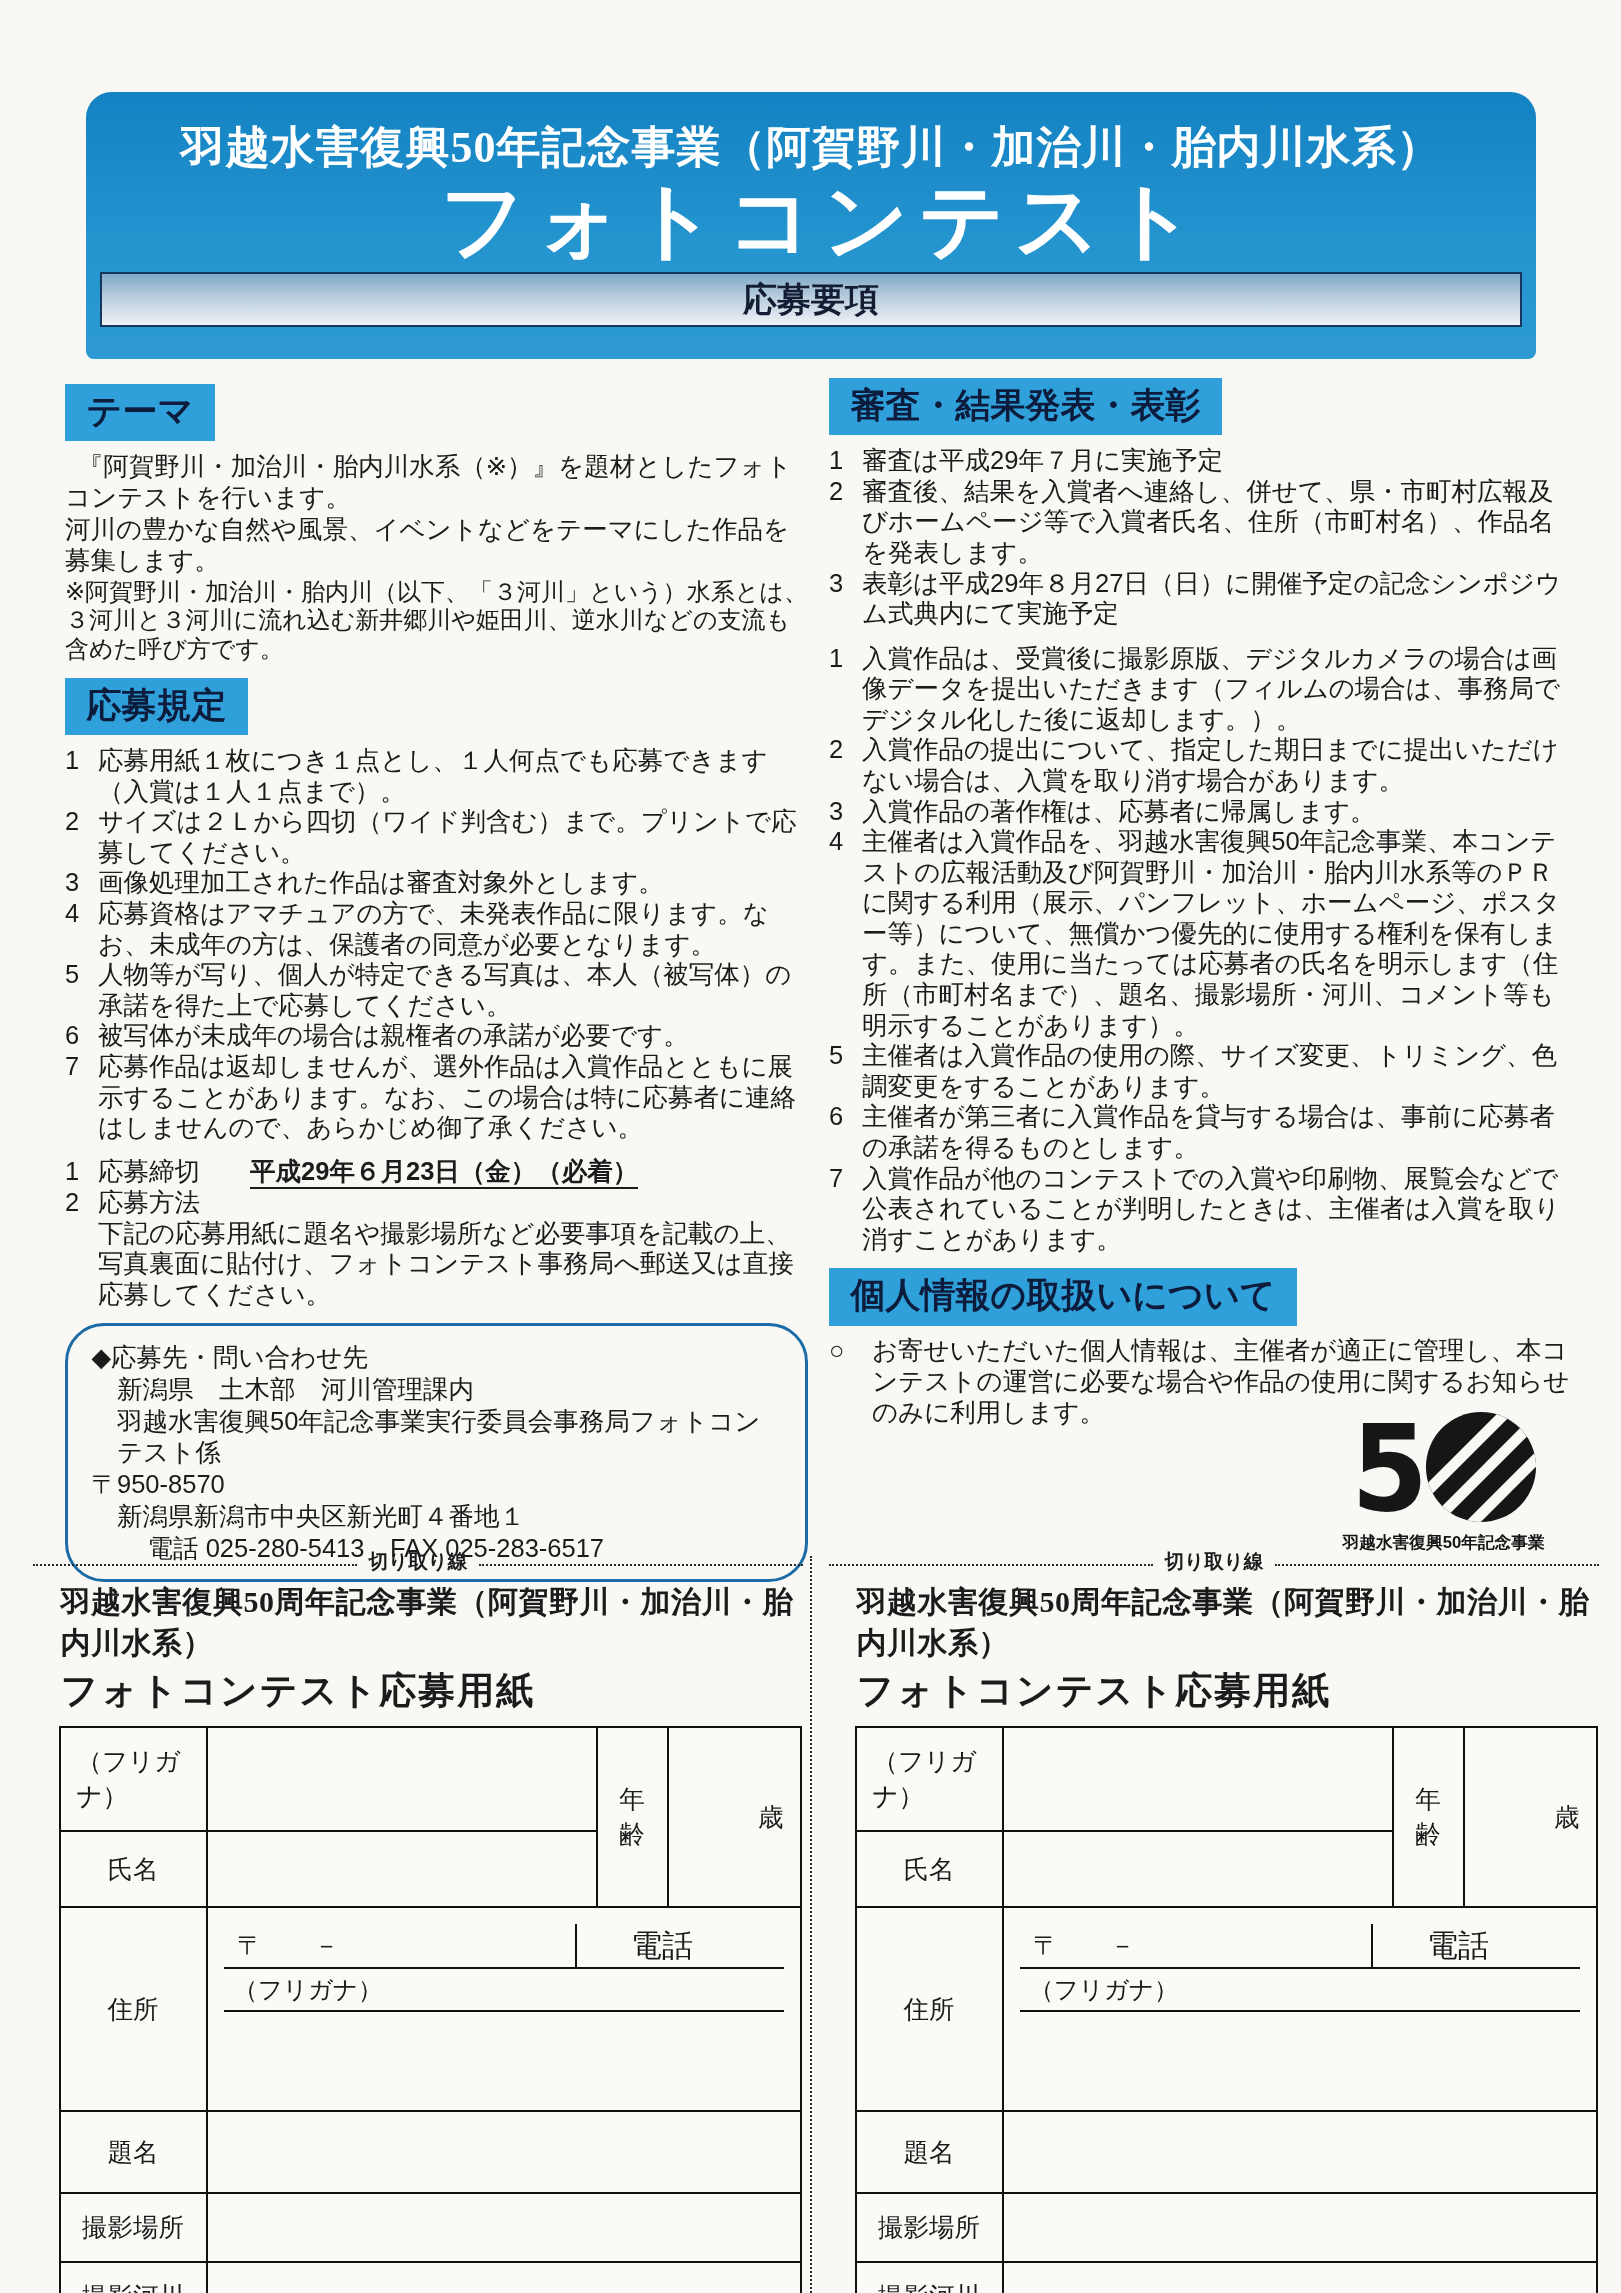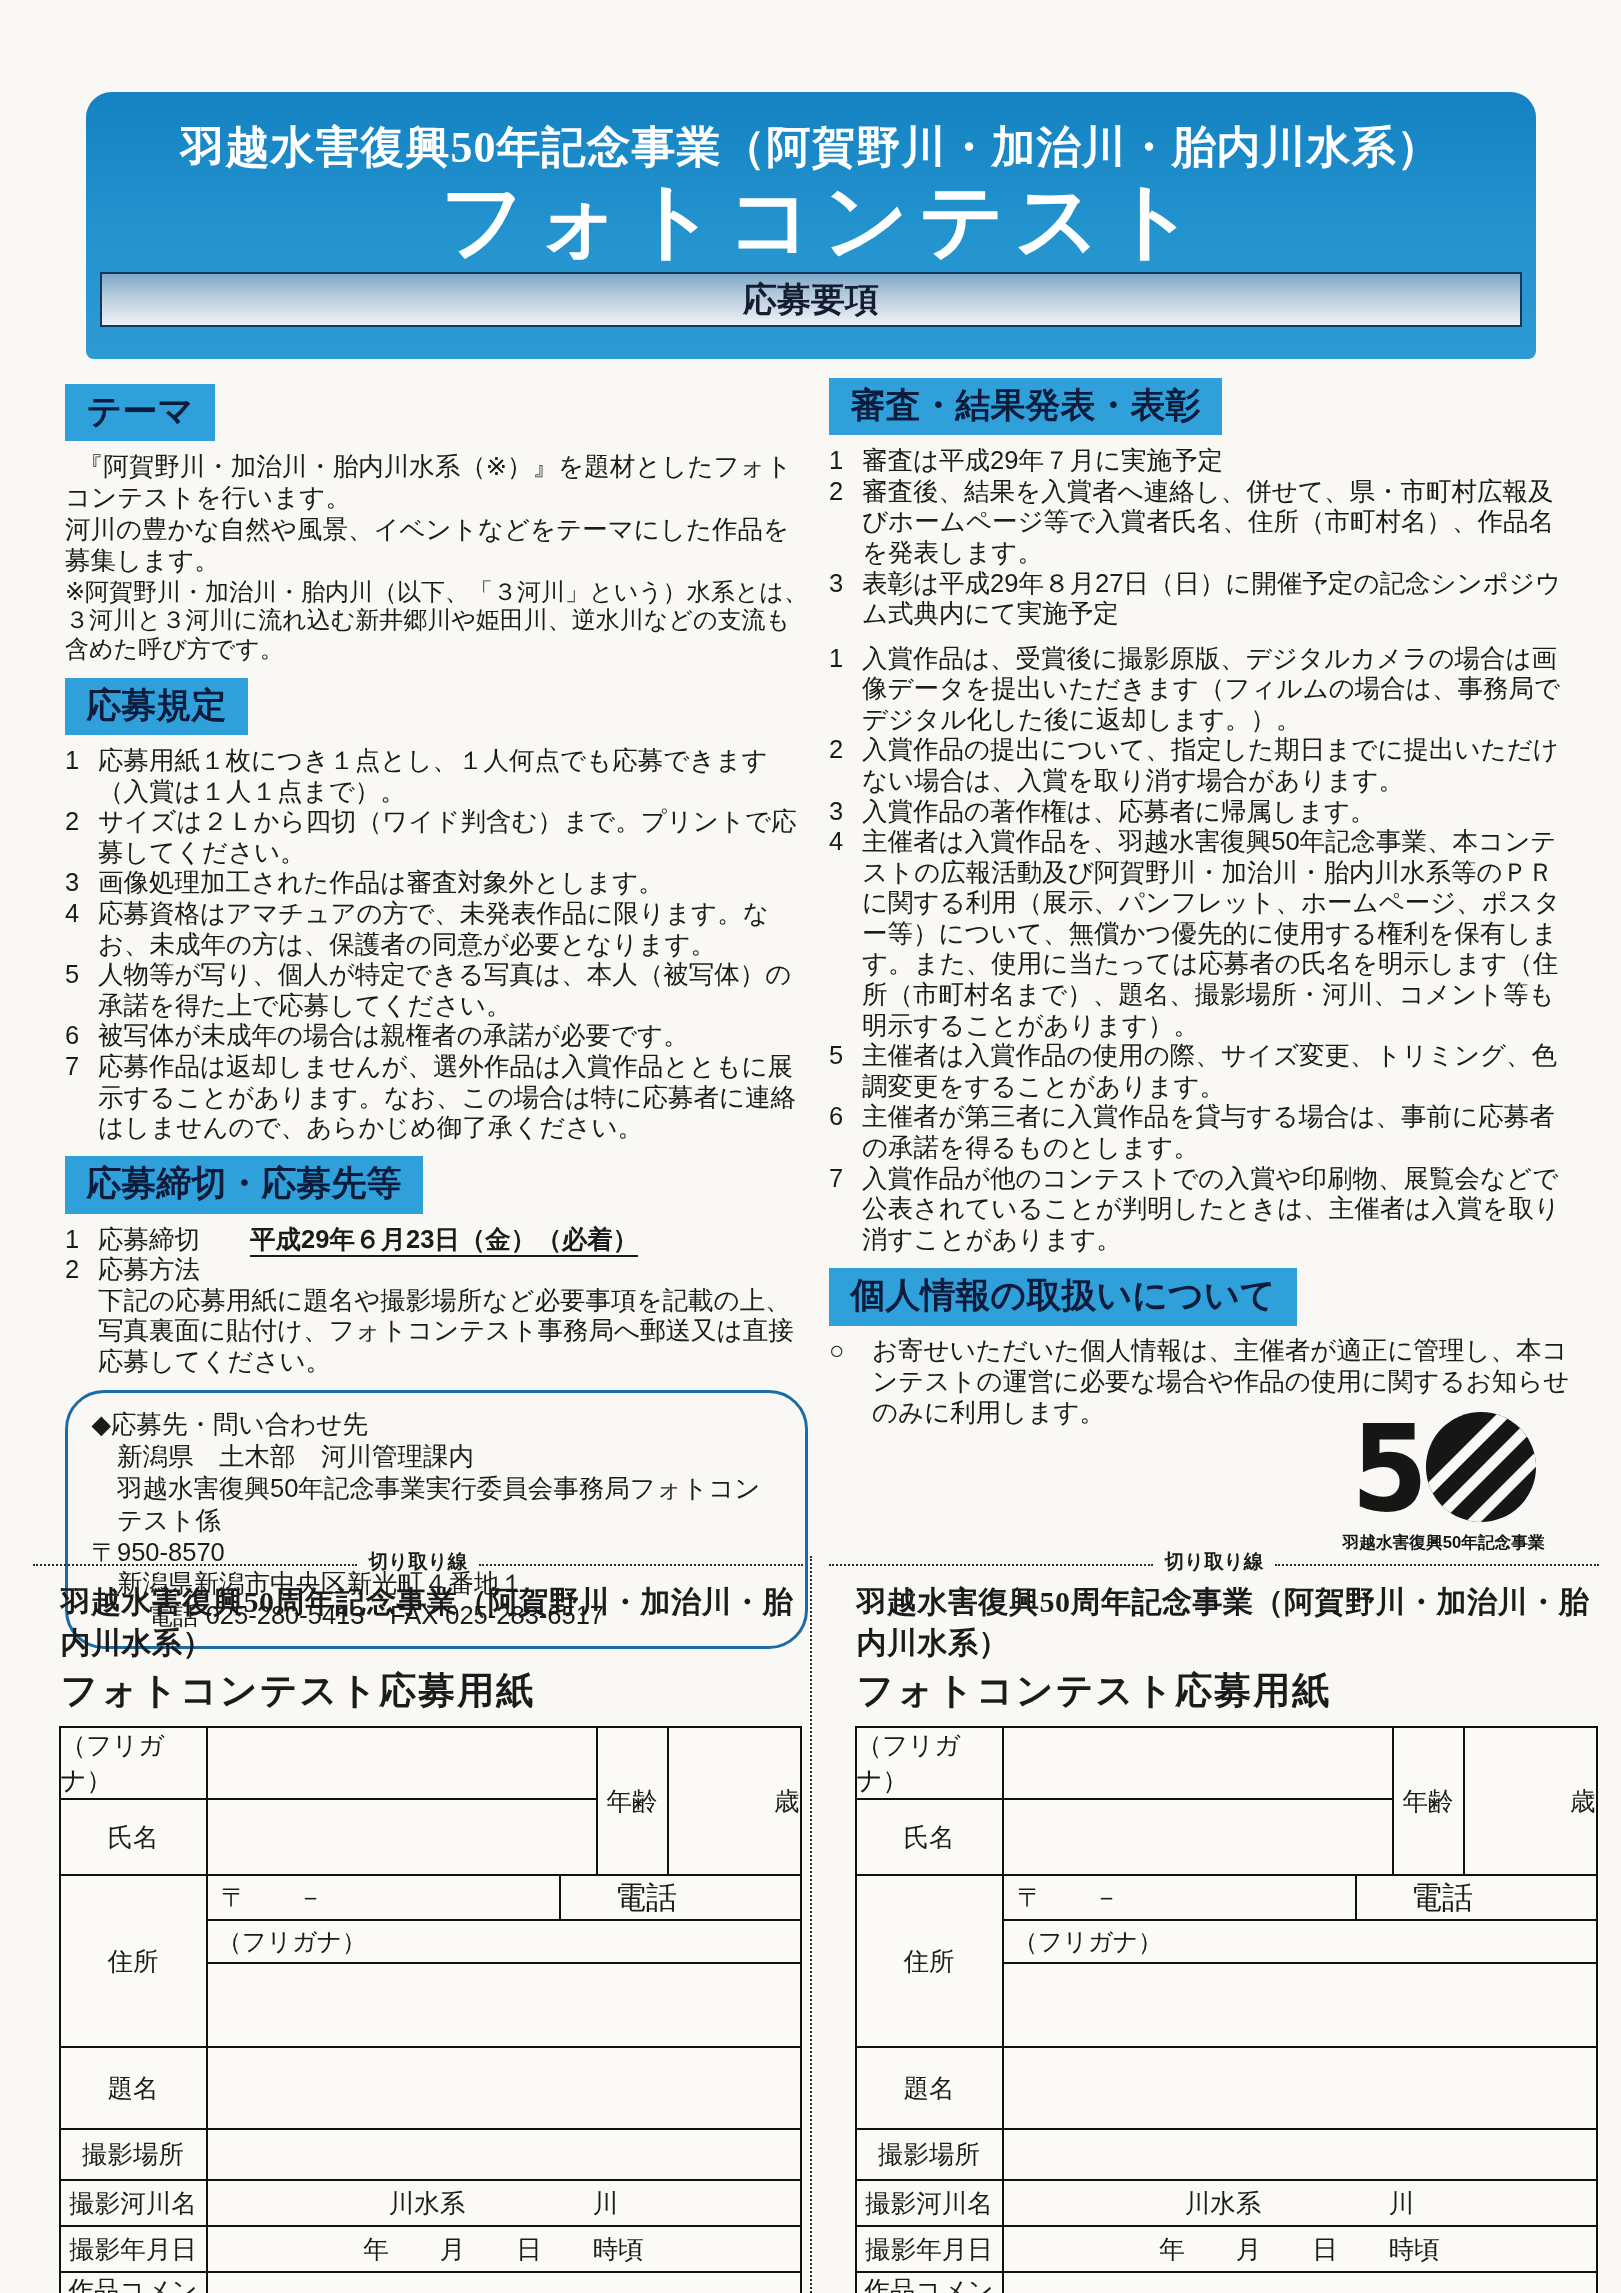--- a/index.html
+++ b/index.html
@@ -98,21 +98,21 @@
   }
   .form-h2{
     margin:2px 0 9.8px 27.4px; font-weight:bold; font-size:37px; letter-spacing:2px;
   }
   table.app-table{
     border-collapse:collapse; table-layout:fixed;
     width:741px; margin-left:25.5px; border:2.9px solid #111;
     background:#fbfaf7;
   }
   table.app-table td{
-    border:2px solid #111; padding:0; vertical-align:middle;
+    border:2px solid #111; padding:16px; vertical-align:middle;
     font-family:"Liberation Serif","DejaVu Serif",serif; font-size:25.5px; color:#1b1b1b;
   }
   td.lab{text-align:center;}
   td.lab-left{text-align:left; padding-left:9.8px;}
   td.age-unit{text-align:right; padding-right:13.7px;}
   .addr-cell{padding:0;}
   .addr-top{display:flex; height:43px; border-bottom:2px solid #111;}
   .addr-post{
     width:338px; border-right:2px solid #111; display:flex; align-items:center;
     padding-left:13.7px; font-family:"Liberation Serif","DejaVu Serif",serif; font-size:25.5px;
@@ -176,21 +176,20 @@
             <span class="nbody">被写体が未成年の場合は親権者の承諾が必要です。</span>
           </div>
         <div class="nitem">
             <span class="nnum">7</span>
             <span class="nbody">応募作品は返却しませんが、選外作品は入賞作品とともに展示することがあります。なお、この場合は特に応募者に連絡はしませんので、あらかじめ御了承ください。</span>
           </div>
       </div>
     </div>
 
     <div class="sect">
-      <div class="chip">応募締切・応募先等</div>
       <div class="body-text">
         <div class="nitem">
           <span class="nnum">1</span>
           <span class="nbody">
             <span class="dl-label">応募締切</span>
             <span class="dl-value">平成29年６月23日（金）（必着）</span>
           </span>
         </div>
         <div class="nitem">
           <span class="nnum">2</span>

